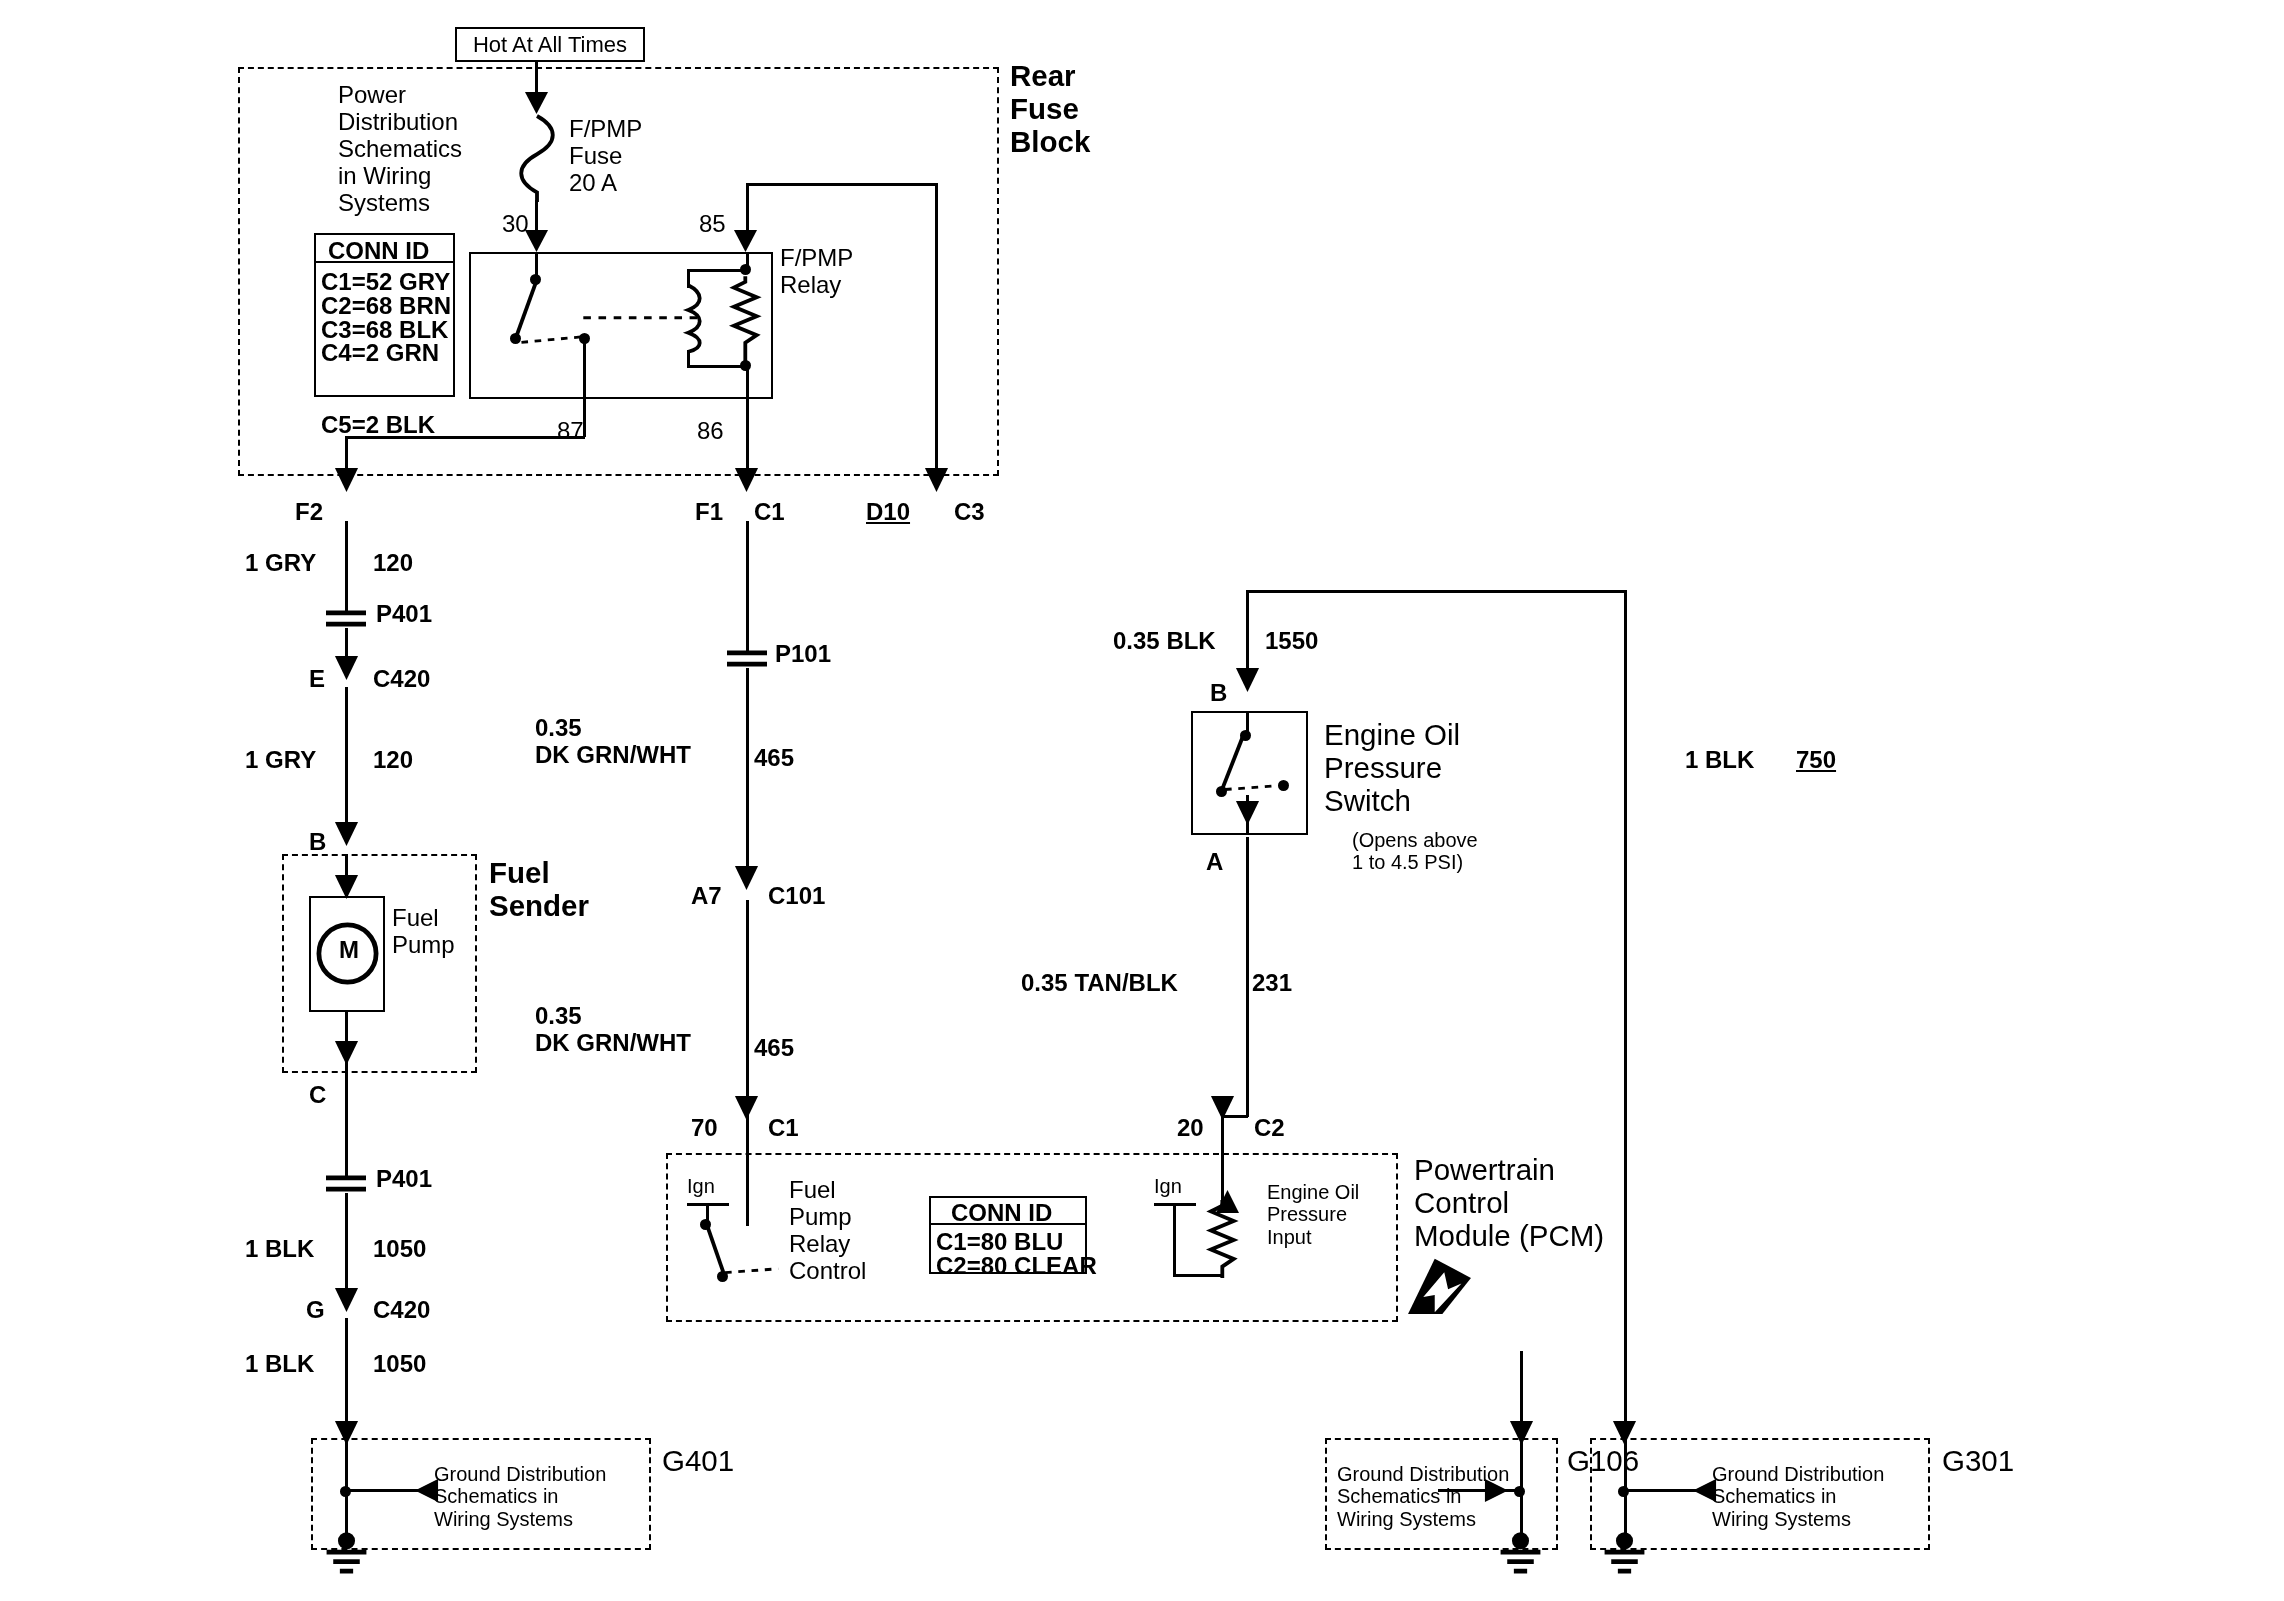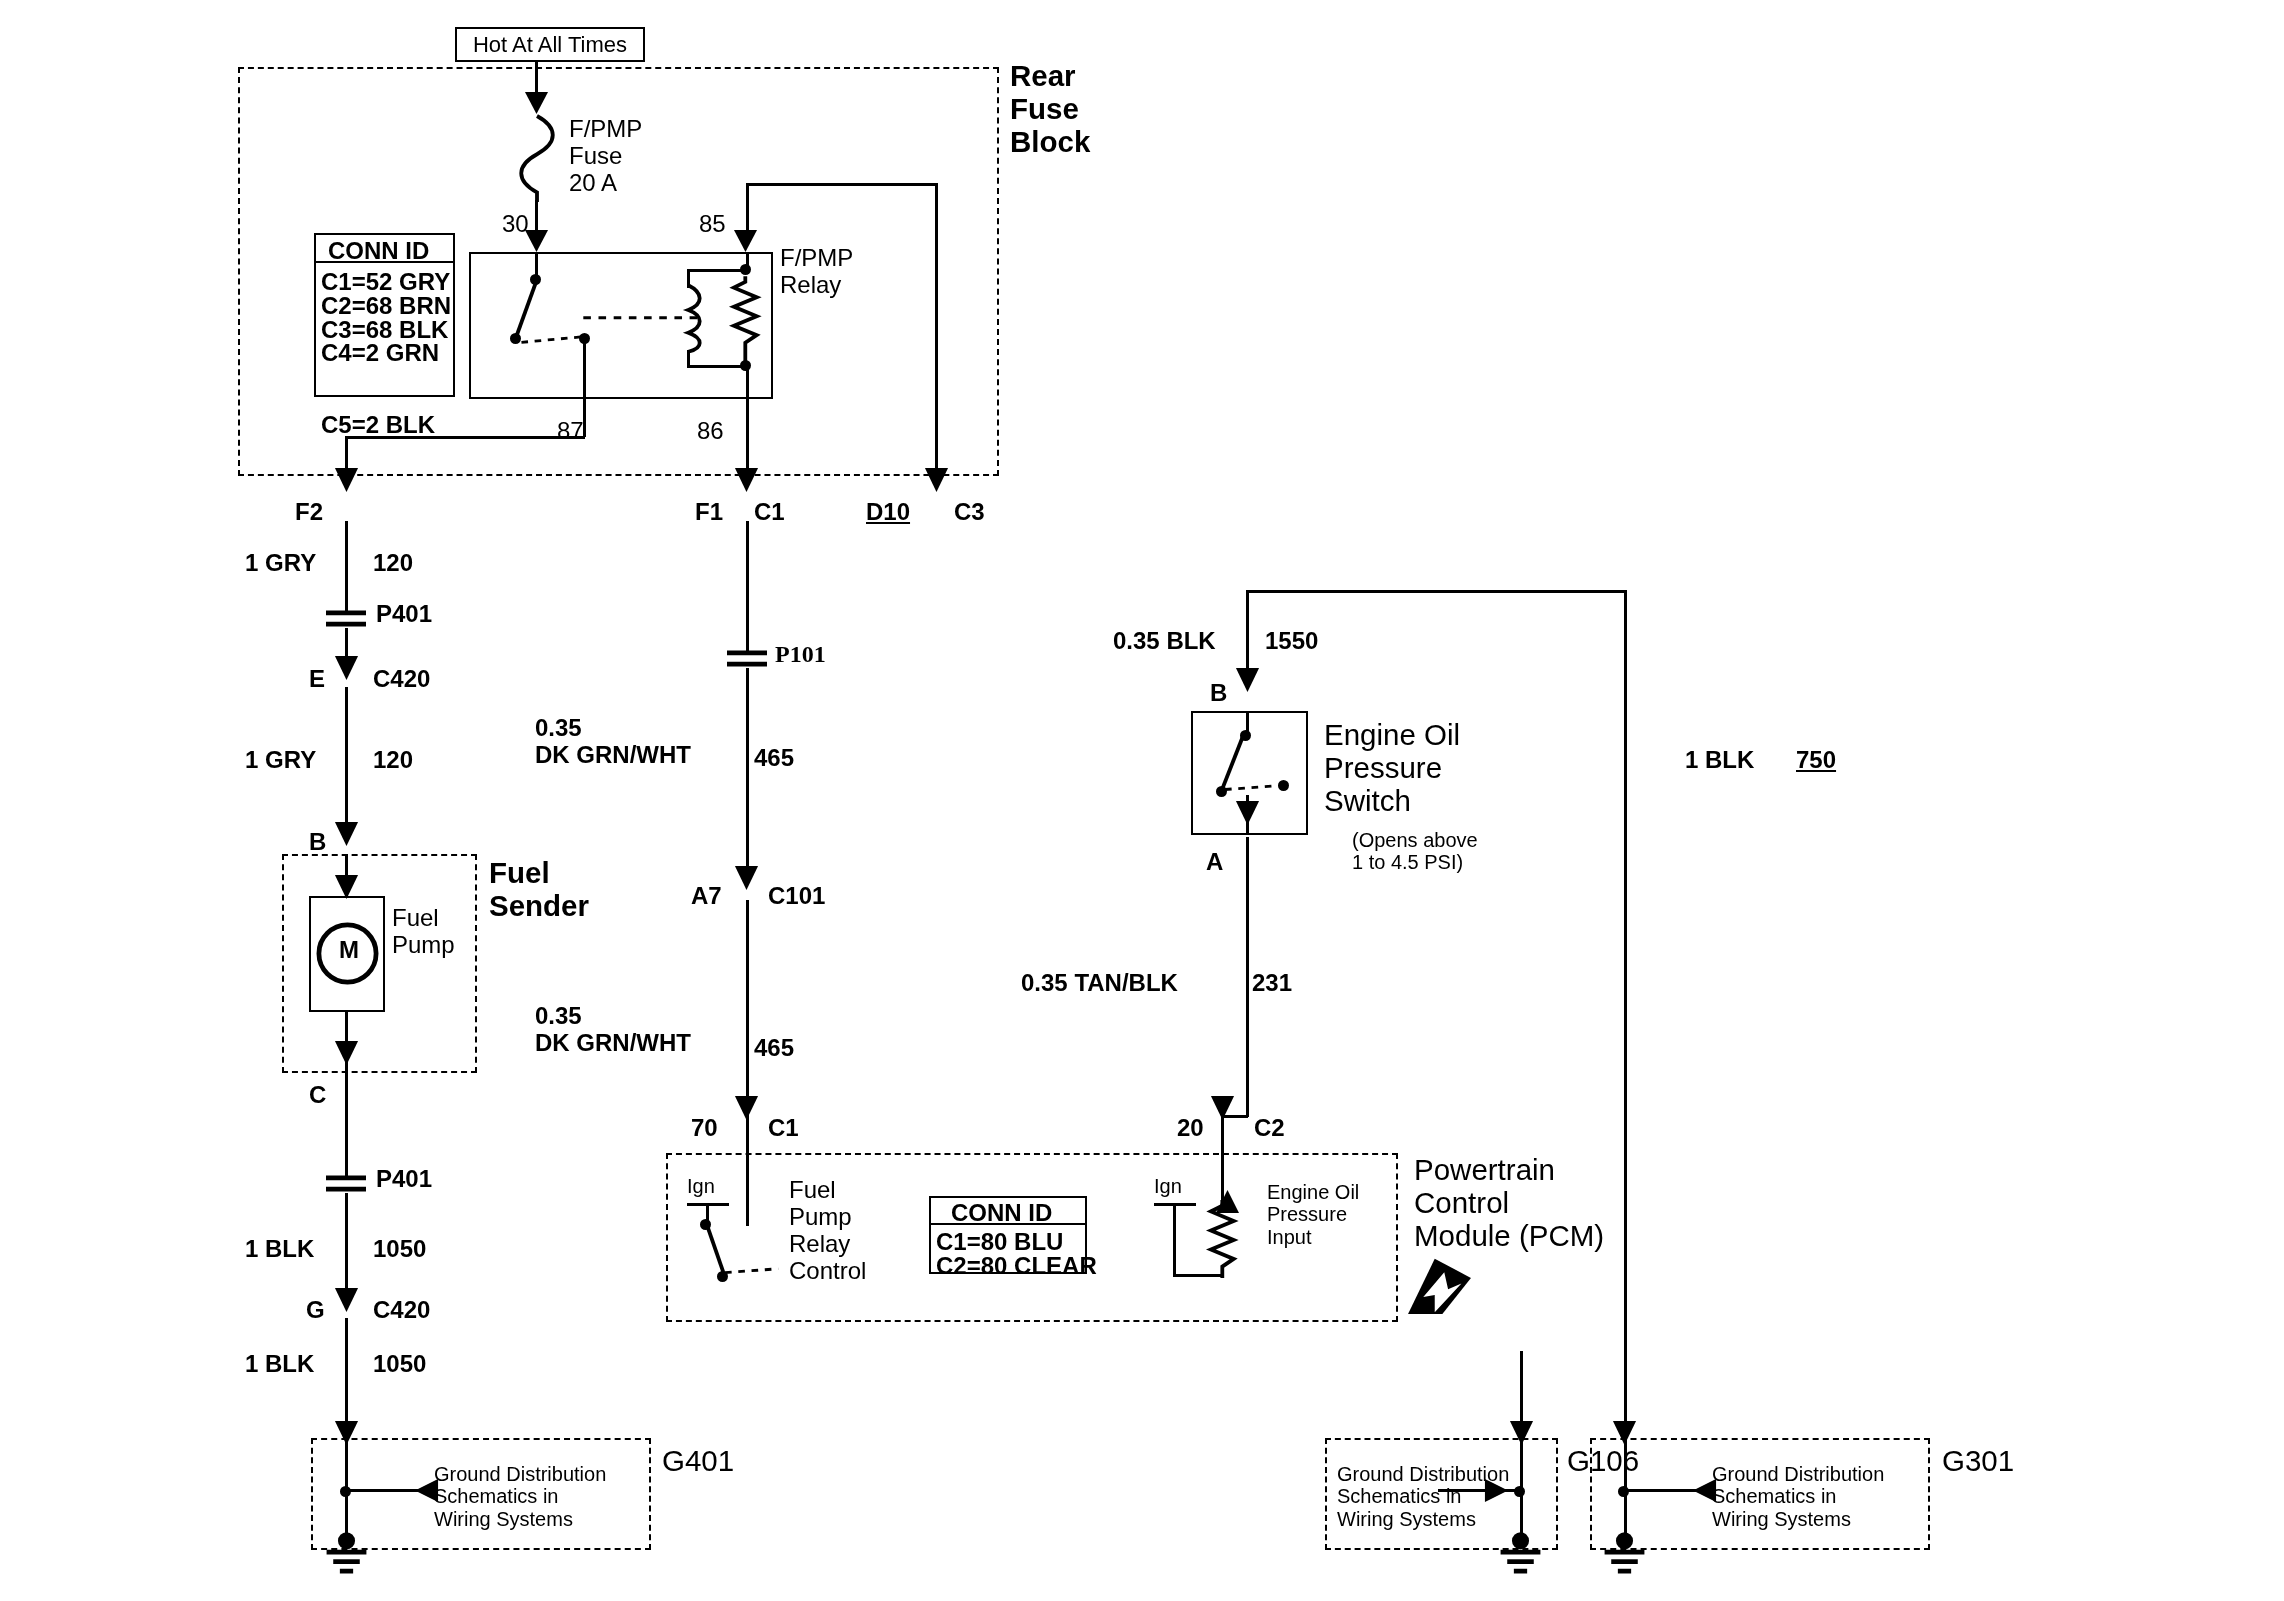--- a/index.html
+++ b/index.html
@@ -30,20 +30,25 @@
   <svg style="left:523px;top:90px;width:27px;height:25px;" viewBox="0 0 28 26" width="27" height="25">
     <polygon points="14,25 2,2 26,2" fill="#000"></polygon>
   </svg>
 
   <div class="dash" style="left:238px;top:67px;width:761px;height:409px;"></div>
 
   <div class="t lg tb" style="left:1010px;top:59px;">Rear
 Fuse
 Block</div>
 
+  <div class="t" style="left:338px;top:82px;">Power
+Distribution
+Schematics
+in Wiring
+Systems</div>
 
   <svg style="left:514px;top:116px;width:46px;height:86px;" viewBox="0 0 48 90" width="46" height="86">
     <path d="M24 0 C 46 12, 46 28, 24 40 C 2 52, 2 68, 24 80 L24 90" stroke="#000" stroke-width="4" fill="none"></path>
   </svg>
   <div class="t" style="left:569px;top:116px;">F/PMP
 Fuse
 20 A</div>
 
   <div class="vl" style="left:535px;top:200px;height:36px;"></div>
   <div class="t" style="left:502px;top:211px;">30</div>
@@ -212,21 +217,21 @@
     <line x1="8" y1="20" x2="50" y2="20" stroke="#000" stroke-width="5"></line>
     <line x1="15" y1="30" x2="43" y2="30" stroke="#000" stroke-width="5"></line>
     <line x1="22" y1="40" x2="36" y2="40" stroke="#000" stroke-width="5"></line>
   </svg>
 
   <div class="vl" style="left:746px;top:521px;height:131px;"></div>
   <svg style="left:727px;top:647px;width:40px;height:23px;" viewBox="0 0 42 24" width="40" height="23">
     <line x1="0" y1="6" x2="42" y2="6" stroke="#000" stroke-width="5"></line>
     <line x1="0" y1="18" x2="42" y2="18" stroke="#000" stroke-width="5"></line>
   </svg>
-  <div class="t tb" style="left:775px;top:641px;font-family:Liberation Serif, serif;">P101</div>
+  <div class="t tb" style="left:775px;top:641px;">P101</div>
   <div class="vl" style="left:746px;top:668px;height:211px;"></div>
   <div class="t tb" style="left:535px;top:715px;">0.35
 DK GRN/WHT</div>
   <div class="t tb" style="left:754px;top:745px;">465</div>
 
   <svg style="left:733px;top:864px;width:27px;height:27px;" viewBox="0 0 28 28" width="27" height="27">
     <polygon points="14,27 2,2 26,2" fill="#000"></polygon>
   </svg>
   <div class="t tb" style="left:691px;top:883px;">A7</div>
   <div class="t tb" style="left:768px;top:883px;">C101</div>

